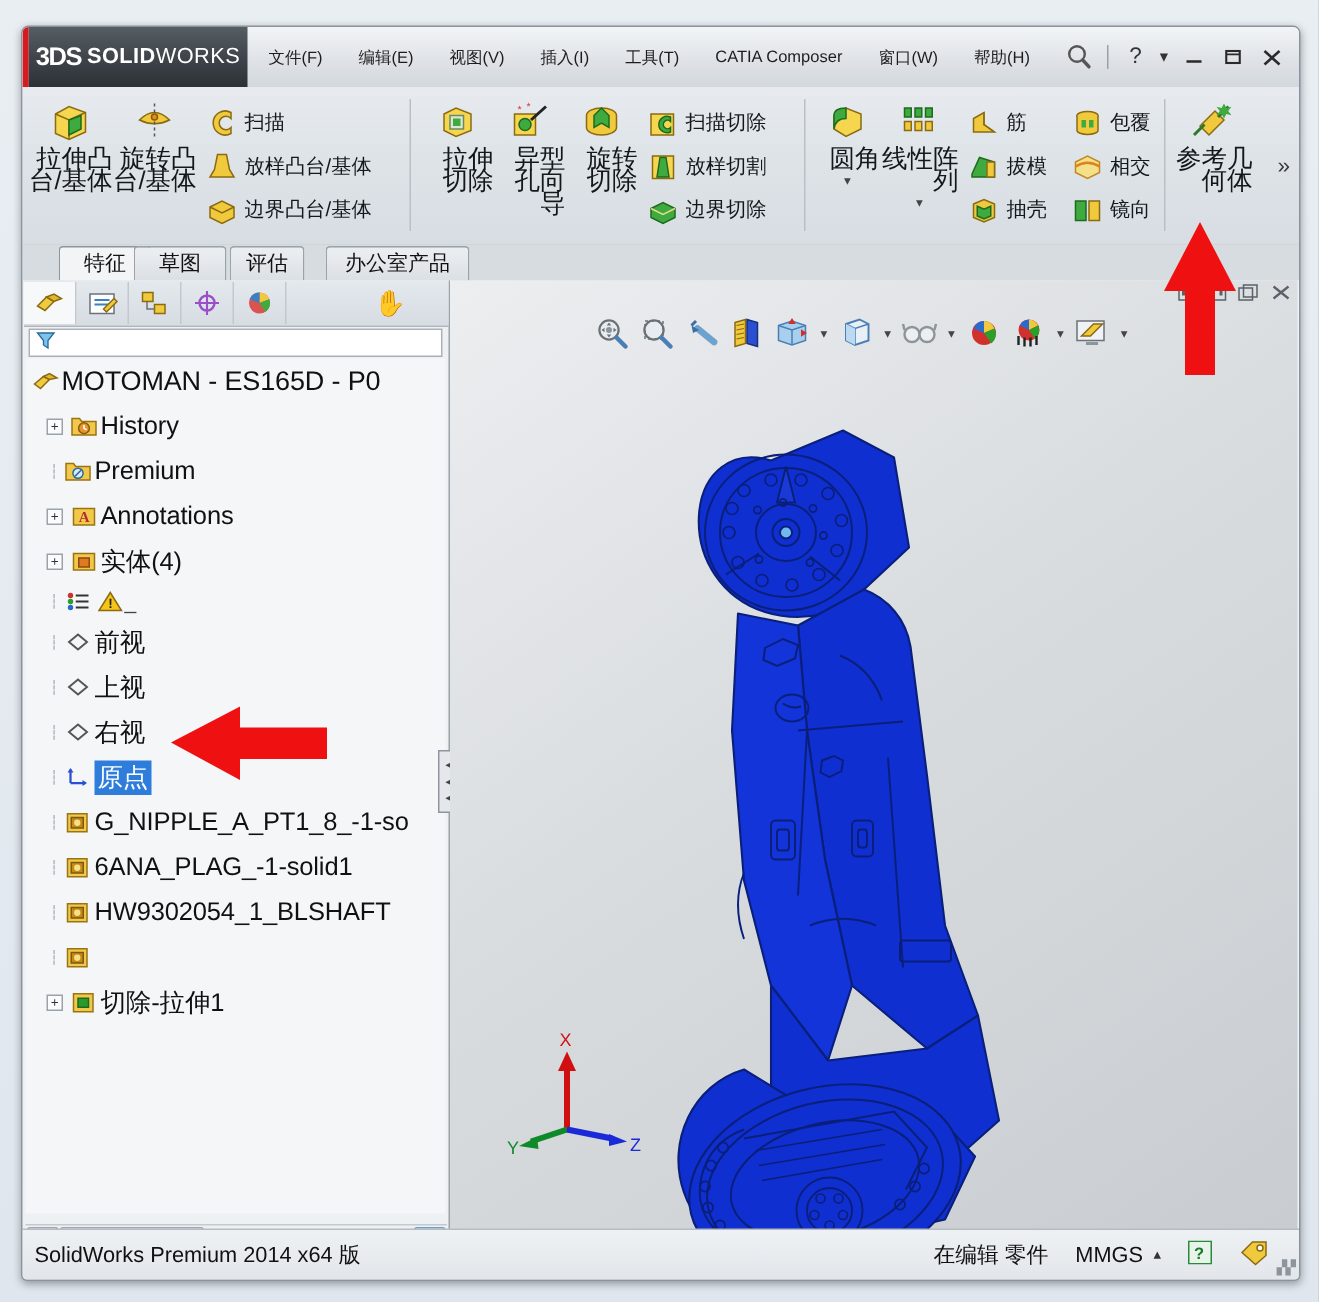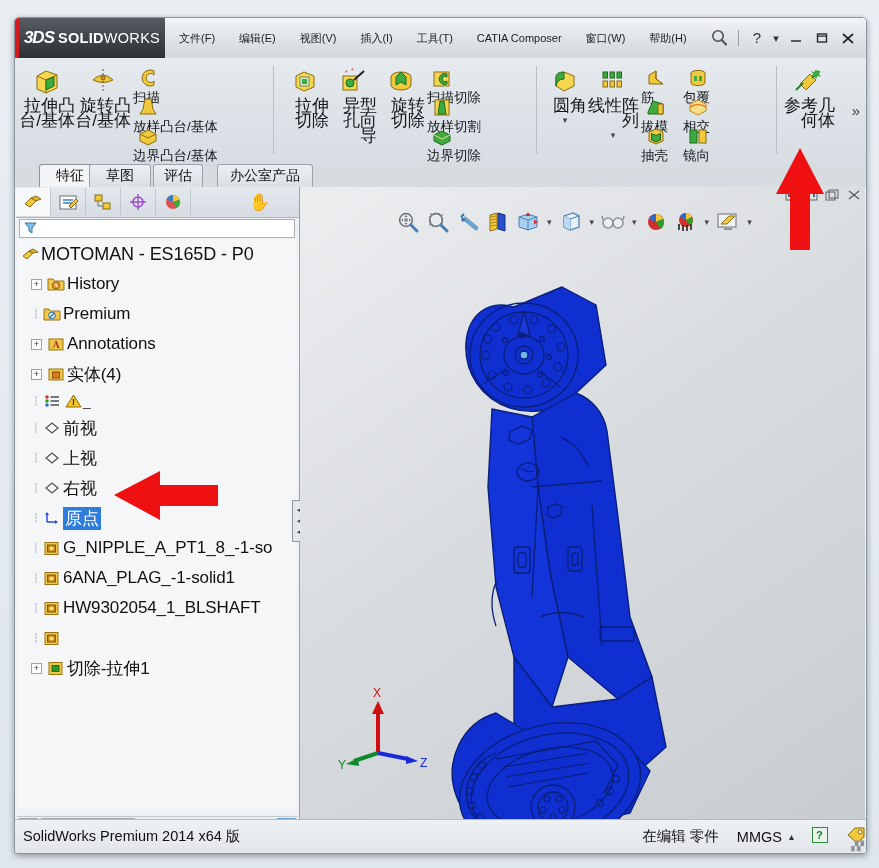--- a/index.html
+++ b/index.html
@@ -25,21 +25,21 @@
   }
   .sw-logo{
     position:absolute;left:0;top:0;width:150px;height:40px;
     background:linear-gradient(180deg,#565d63 0%,#3d4349 55%,#2c3135 100%);
     border-left:4px solid #d71920;
     box-sizing:border-box;
     color:#fff;
     display:flex;align-items:center;justify-content:center;
   }
   .sw-logo .ds{
-    font-style:italic;font-weight:bold;font-size:17px;letter-spacing:-1px;
+    font-weight:bold;font-size:17px;letter-spacing:-1px;
     margin-right:4px;
     text-align:center;
   }
   .sw-logo .nm{
     font-weight:bold;font-size:14.5px;letter-spacing:.3px;
   }
   .sw-logo .nm i{font-weight:normal;font-style:normal;}
   .menu{
     position:absolute;left:152px;top:0;height:40px;
     display:flex;align-items:center;
@@ -64,21 +64,21 @@
     border-bottom:1px solid #b0b6bc;
   }
   .rgroup{position:absolute;top:0;height:105px;display:flex;align-items:flex-start;}
   .rsep{position:absolute;top:8px;width:1px;height:88px;background:#b9bfc5;}
   .big-btn{
     width:56px;margin-top:7px;text-align:center;cursor:default;
   }
   .big-btn .ic{height:32px;display:flex;align-items:center;justify-content:center;}
   .big-btn .lb{font-size:17px;line-height:15px;color:#14181c;margin-top:1px;text-align:right;}
   .small-btn{
-    display:flex;align-items:flex-start;height:29px;cursor:default;padding-right:4px;flex-direction:column;
+    display:flex;align-items:center;height:29px;cursor:default;padding-right:4px;
   }
   .small-btn .ic{width:30px;display:flex;align-items:center;justify-content:center;}
   .small-btn .lb{font-size:13.5px;color:#14181c;white-space:nowrap;}
   .dncar{font-size:9px;color:#444;text-align:center;margin-top:2px;}
   .chev{position:absolute;right:6px;top:44px;font-size:15px;color:#3b3b3b;}
   
   .tabsrow{
     position:absolute;left:0;top:145px;width:851px;height:24px;
     background:#d7dce1;
   }
@@ -165,21 +165,21 @@
   
   .statusbar{
     position:absolute;left:0;bottom:0;width:851px;height:33px;
     background:linear-gradient(180deg,#eef1f4 0%,#e2e6ea 100%);
     border-top:1px solid #b6bcc2;
     display:flex;align-items:center;margin-top:20px;
   }
   .stat-left{
     margin-left:8px;font-size:14.5px;color:#111;
   }
-  .stat-right{position:absolute;right:0;display:flex;align-items:center;gap:18px;}
+  .stat-right{position:absolute;right:20px;display:flex;align-items:center;gap:18px;}
   .stat-right span{font-size:14.5px;color:#111;}
   .grip{position:absolute;right:3px;bottom:2px;font-size:9px;color:#8d949b;letter-spacing:-1px;}
   
   .red-arrow{position:absolute;pointer-events:none;}
 </style>
 </head>
 <body>
 
 <div id="app">
  <div class="win-frame">

